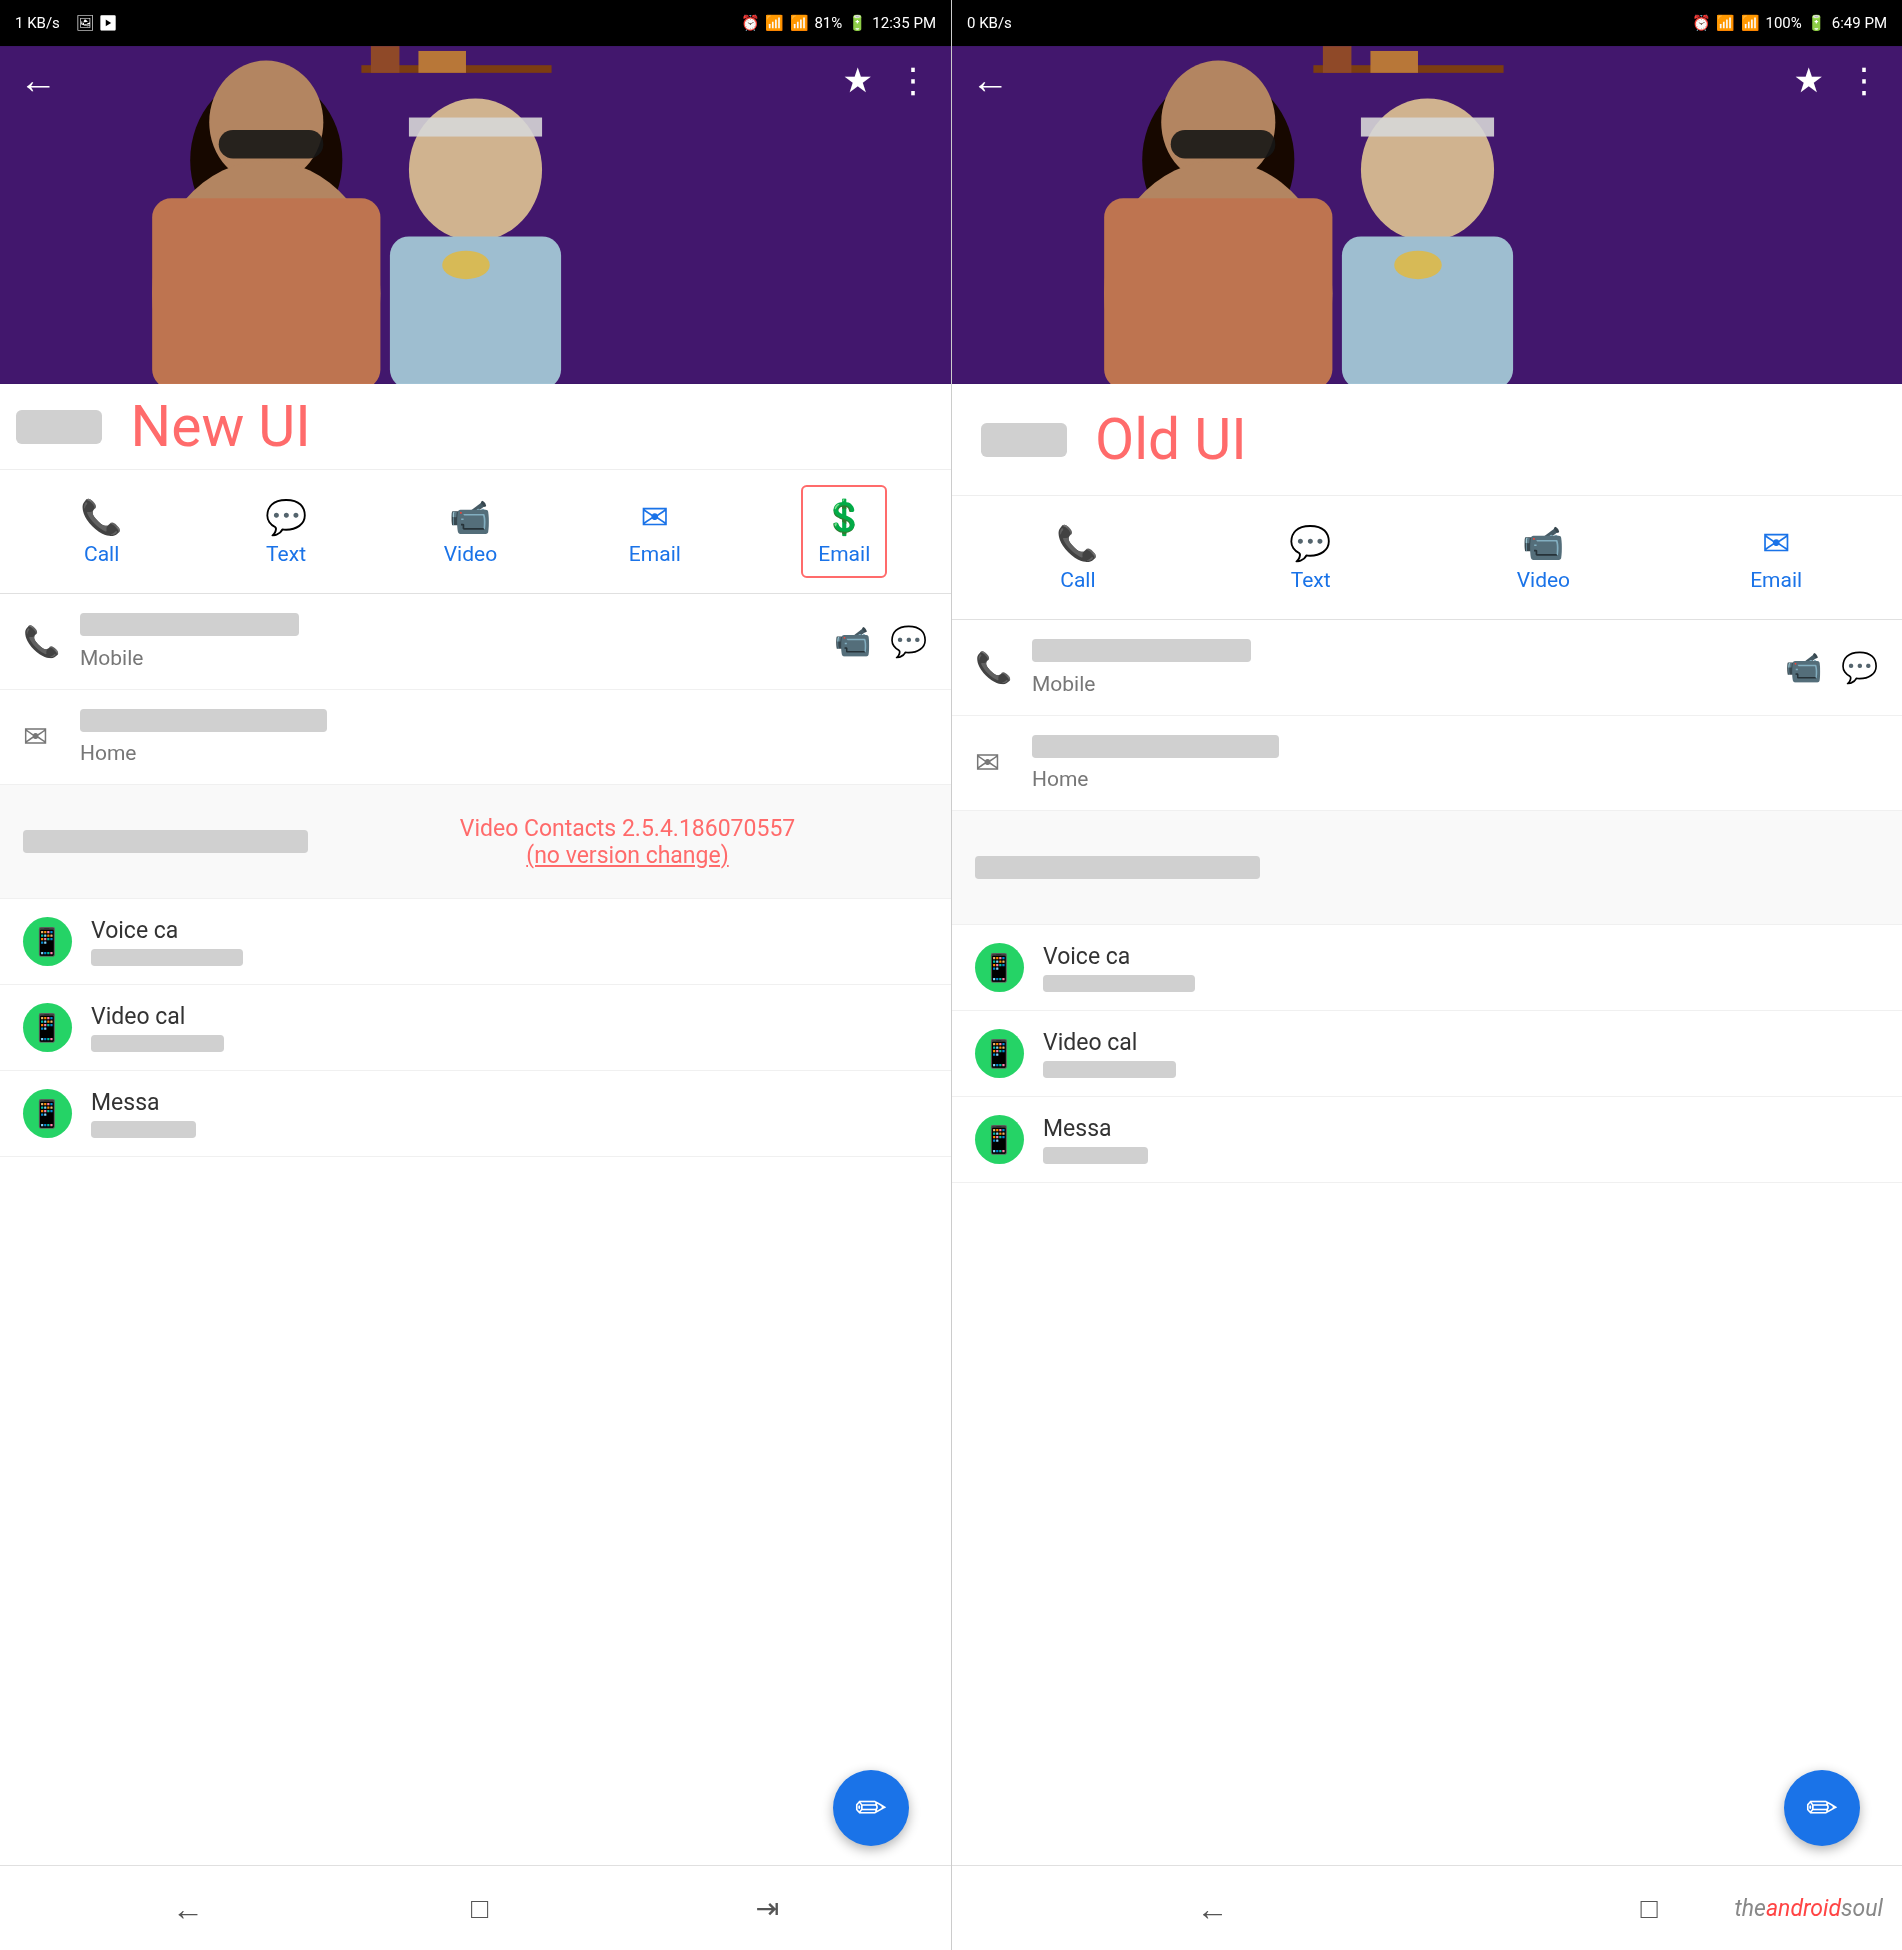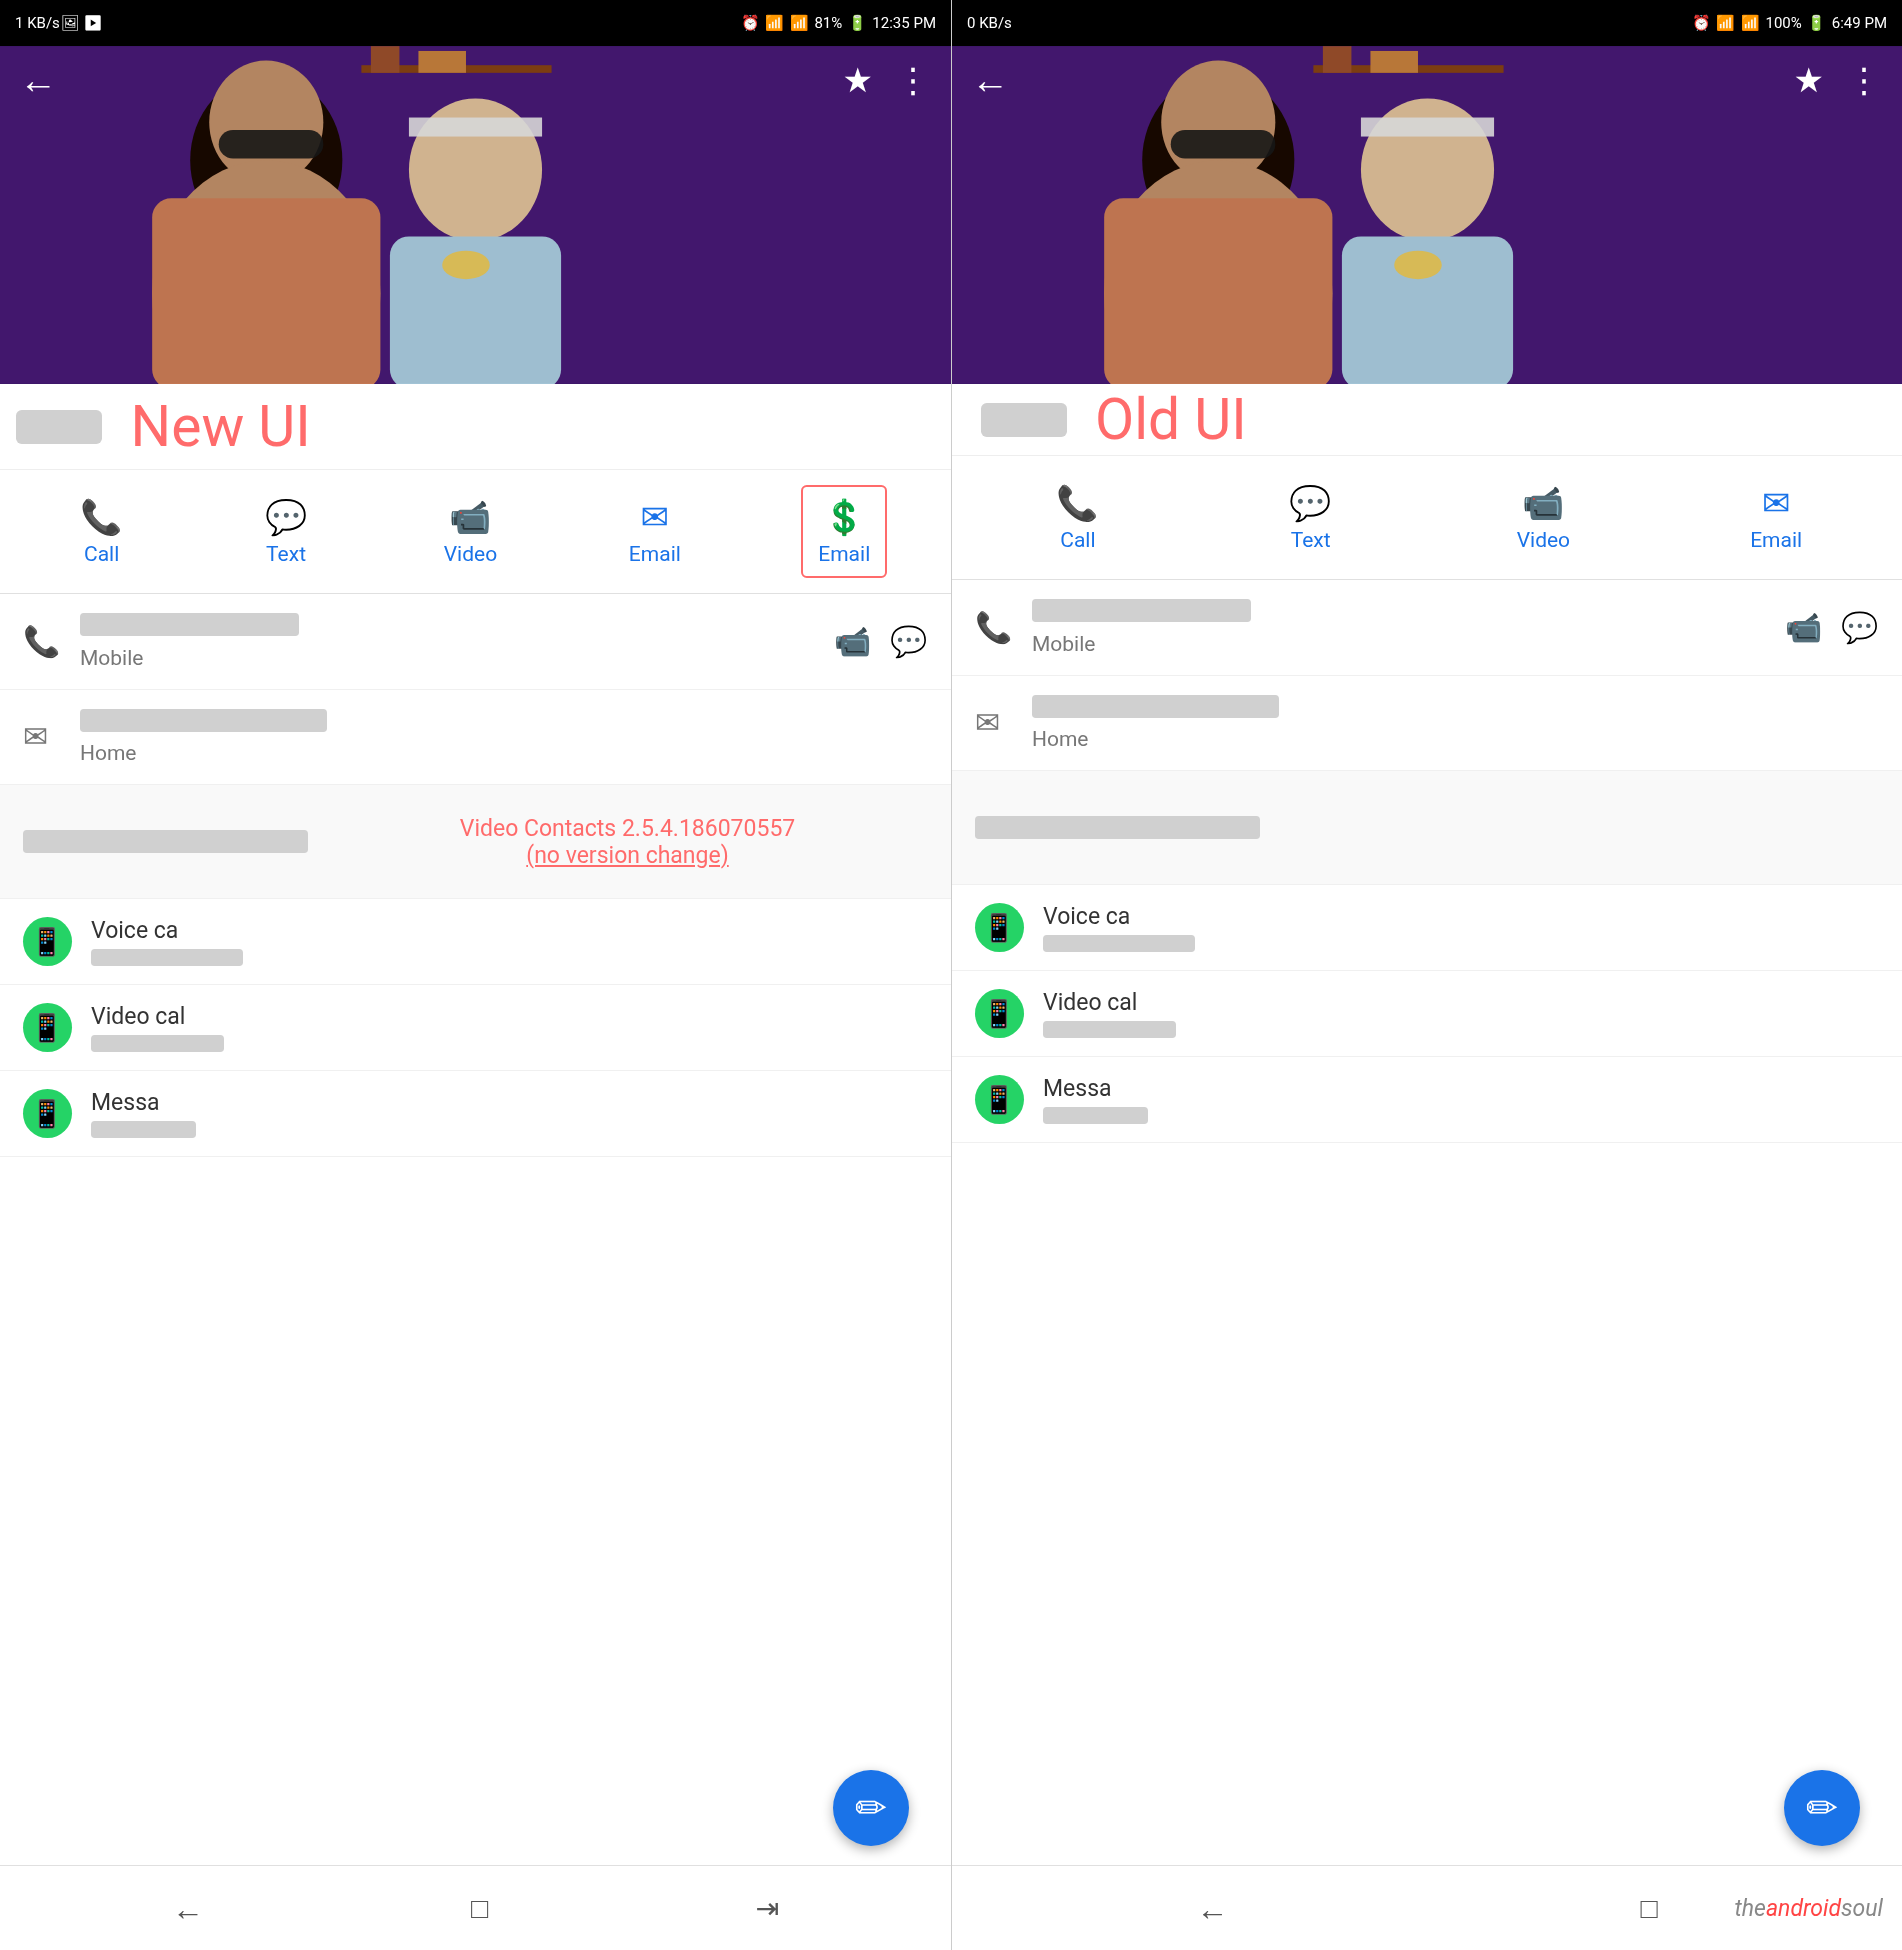--- a/index.html
+++ b/index.html
@@ -13,21 +13,21 @@
     }
   </style>
 </head>
 <body>
 
 <div style="width:1902px;height:1951px;display:flex;position:relative;">
 
   <div style="width:951px;height:1951px;background:#fff;display:flex;flex-direction:column;position:relative;">
 
     <div style="height:46px;background:#000;display:flex;align-items:center;justify-content:space-between;padding:0 15px;color:#fff;font-size:17px;">
-      <div style="display:flex;align-items:center;gap:1px;font-size:15px;">
+      <div style="display:flex;align-items:center;gap:16px;font-size:15px;">
         <span>1 KB/s</span>
         <span>🖼 ▶</span>
       </div>
       <div style="display:flex;align-items:center;gap:5.7px;font-size:15px;">
         <span>⏰</span>
         <span>📶</span>
         <span>📶</span>
         <span>81%</span>
         <span>🔋</span>
         <span>12:35 PM</span>
@@ -204,21 +204,21 @@
 
       <div style="position:absolute;top:0;left:0;right:0;height:67px;display:flex;align-items:center;justify-content:space-between;padding:0 19px;z-index:10;">
         <div style="color:#fff;font-size:38px;cursor:pointer;">←</div>
         <div style="display:flex;gap:23px;align-items:center;">
           <div style="color:#fff;font-size:34px;">★</div>
           <div style="color:#fff;font-size:34px;letter-spacing:1.9px;">⋮</div>
         </div>
       </div>
     </div>
 
-    <div style="height:72px;background:#fff;display:flex;align-items:center;padding:0 28.5px;gap:28.5px;border-bottom:1px solid #eee;">
+    <div style="height:112px;background:#fff;display:flex;align-items:center;padding:0 28.5px;gap:28.5px;border-bottom:1px solid #eee;">
       <div style="width:86px;height:34px;background:#d0d0d0;border-radius:5.7px;"></div>
       <div style="font-size:57px;font-weight:400;color:#ff6b6b;">Old UI</div>
     </div>
 
     <div style="height:124px;background:#fff;border-bottom:1px solid #e0e0e0;display:flex;align-items:center;justify-content:space-around;padding:0 9.5px;">
 
       <div style="display:flex;flex-direction:column;align-items:center;gap:5.7px;cursor:pointer;min-width:76px;">
         <div style="color:#1a73e8;font-size:34px;">📞</div>
         <div style="font-size:21px;color:#1a73e8;">Call</div>
       </div>

